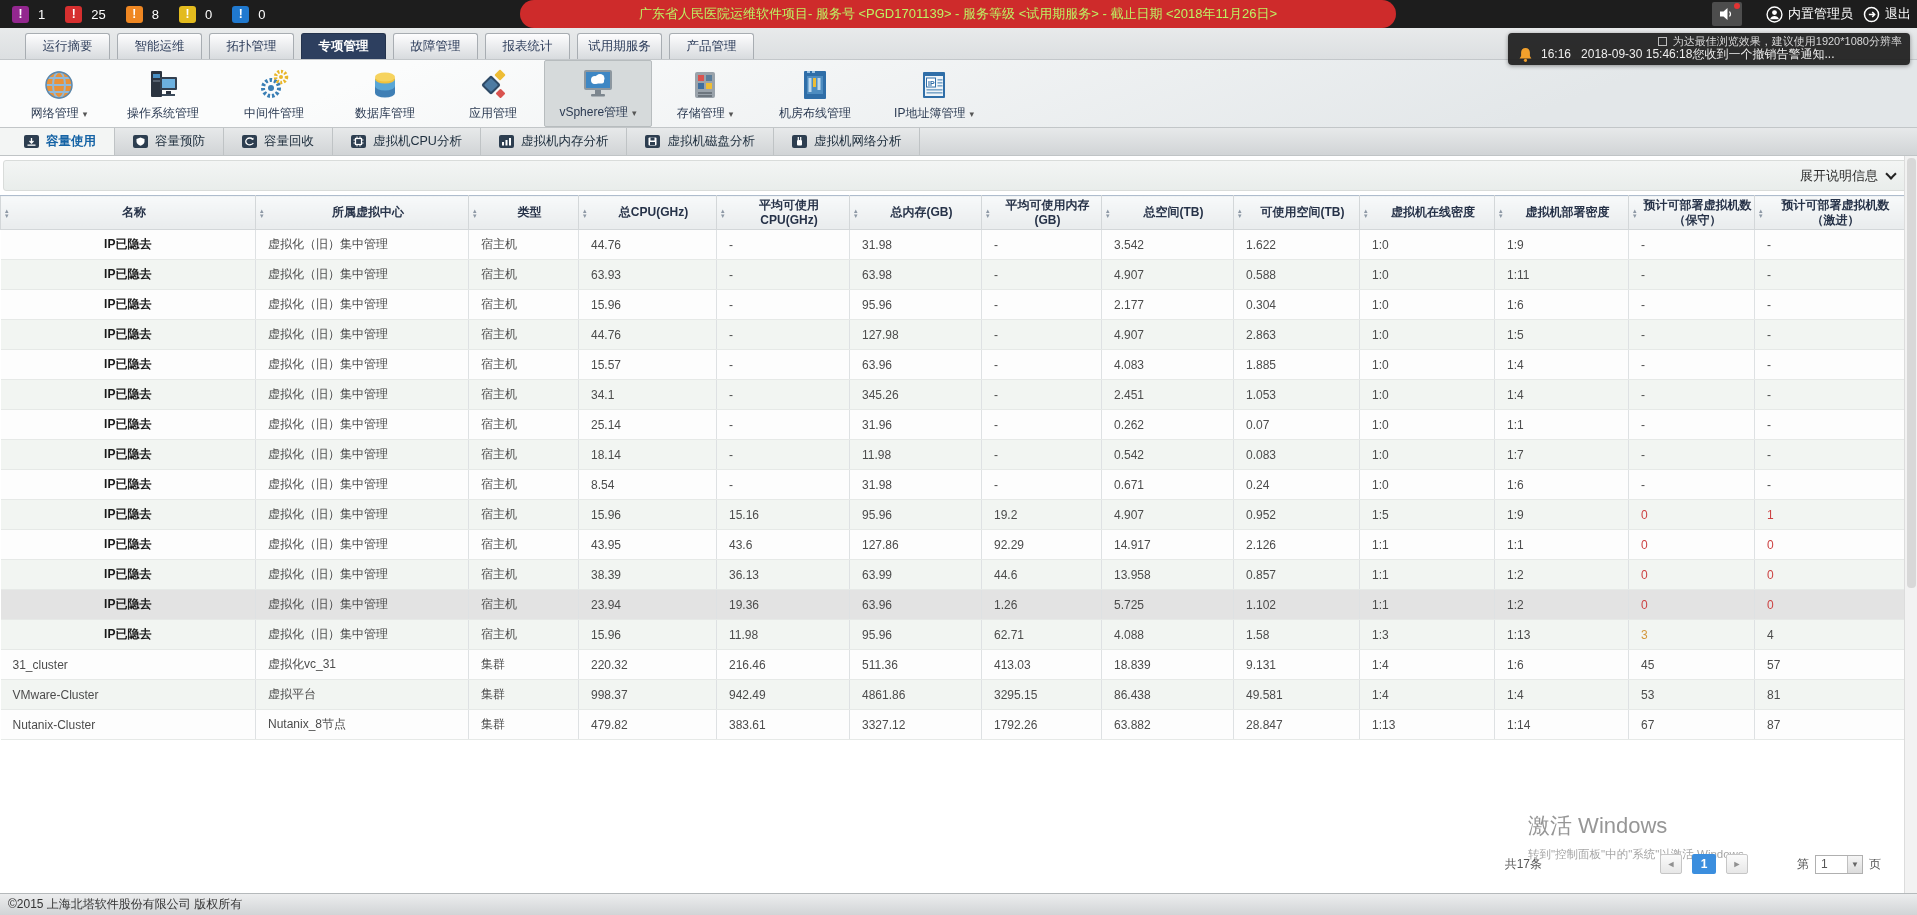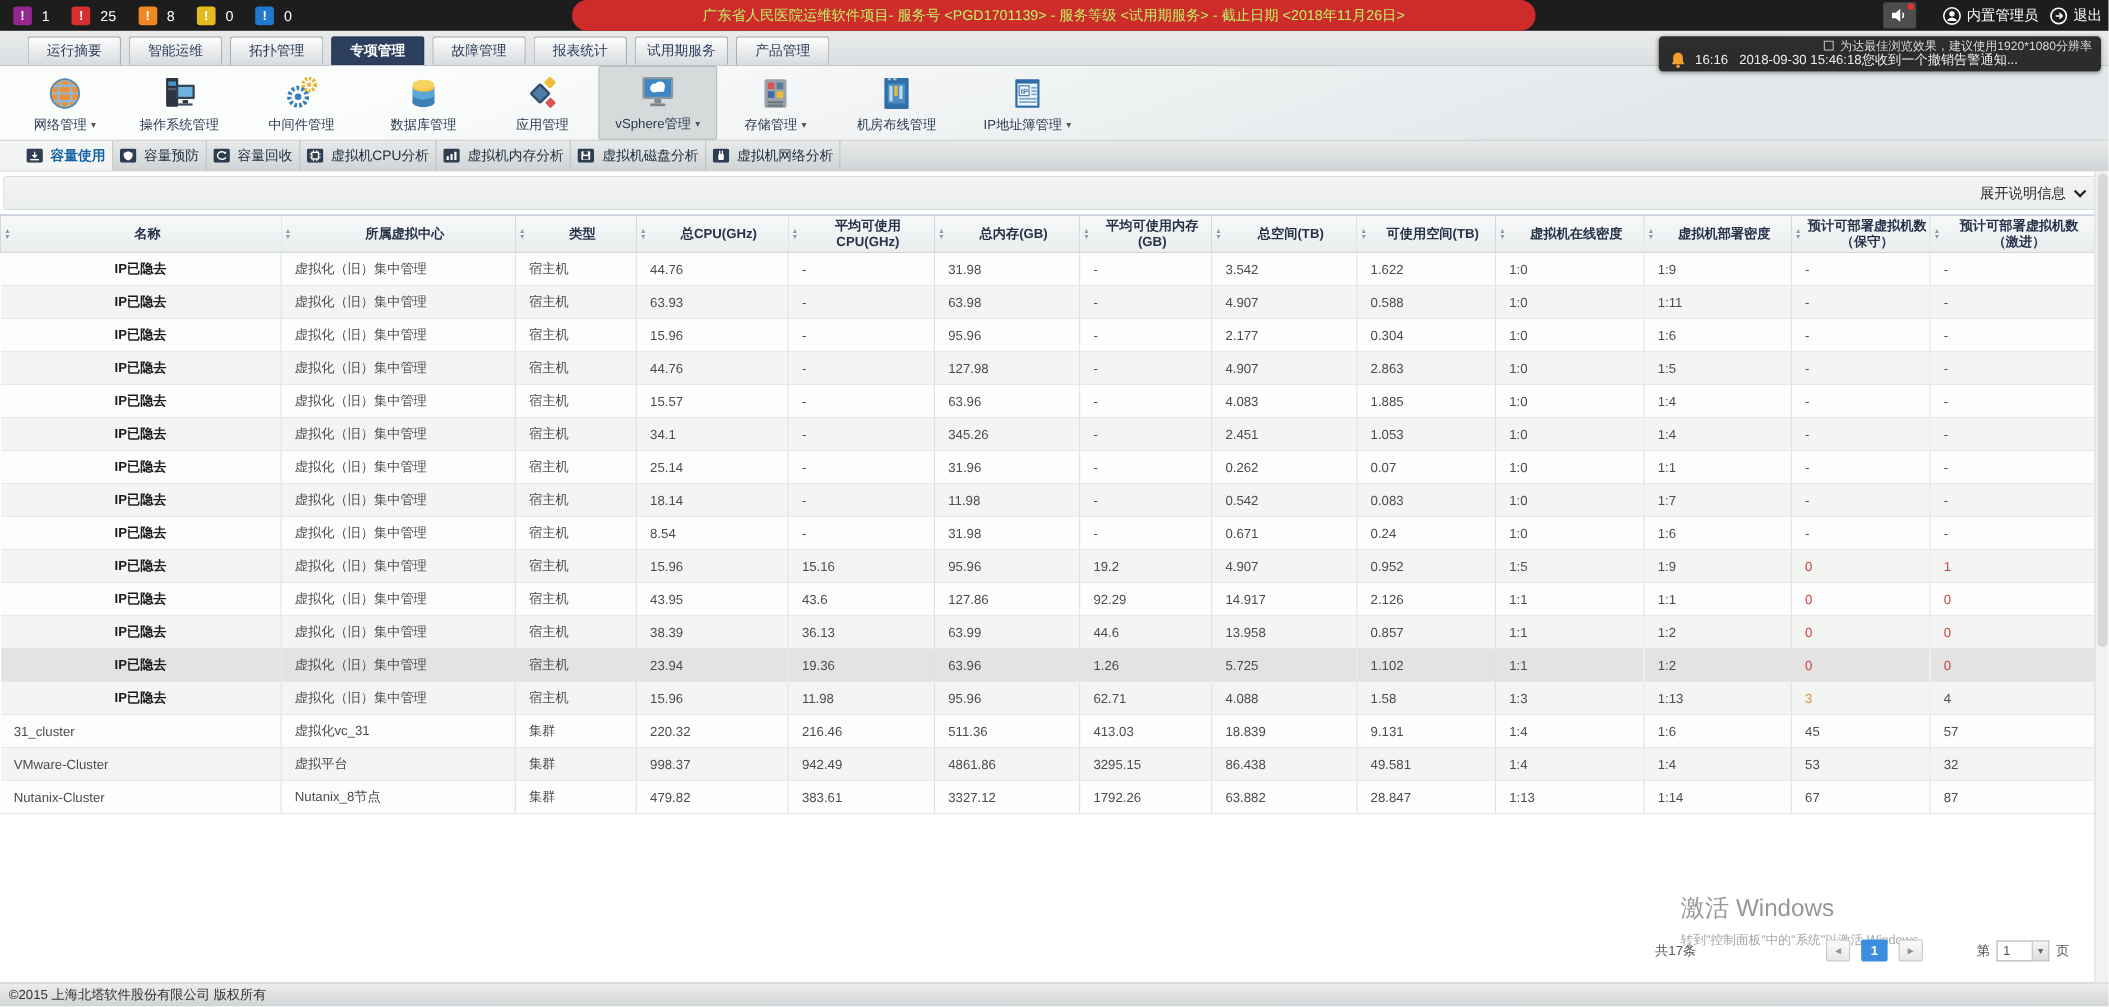--- a/index.html
+++ b/index.html
@@ -43,21 +43,21 @@
   .tool-item { display:flex; flex-direction:column; align-items:center; justify-content:flex-end;
                padding-bottom:5px; font-size:12px; color:#2b3a52; }
   .tool-item .ticon { height:40px; display:flex; align-items:center; justify-content:center; }
   .tool-item.active { background:#d6dadb; border:1px solid #b7bcbe; border-radius:2px; }
   .tool-label { display:flex; align-items:center; white-space:nowrap; }
   .dd-arrow { font-size:9px; color:#555; margin-left:4px; }
 
   
   .subtabs { height:28px; background:linear-gradient(#e7e9ea,#d1d4d6); display:flex; align-items:stretch;
              border-bottom:1px solid #c0c4c6; }
-  .subtab { display:flex; align-items:center; padding:0 6px; font-size:12.5px; color:#20303f;
+  .subtab { display:flex; align-items:center; padding:0 18px; font-size:12.5px; color:#20303f;
             border-right:1px solid #bfc3c5; cursor:default; }
   .subtab:first-child { padding-left:24px; }
   .subtab.active { background:#f3f5f4; color:#1563a5; font-weight:bold; }
   .subtab svg { margin-right:7px; }
 
   
   .content { position:relative; height:737px; background:#fff; }
   .info-band { position:absolute; top:4px; left:3px; right:3px; height:31px;
                background:linear-gradient(#f3f5f4,#e9edeb); border:1px solid #d9dcda; border-radius:3px;
                display:flex; align-items:center; justify-content:flex-end; padding-right:18px;
@@ -664,21 +664,21 @@
             <td>集群</td>
             <td>998.37</td>
             <td>942.49</td>
             <td>4861.86</td>
             <td>3295.15</td>
             <td>86.438</td>
             <td>49.581</td>
             <td>1:4</td>
             <td>1:4</td>
             <td>53</td>
-            <td>32</td>
+            <td>81</td>
           </tr>
           <tr class="odd">
             <td>Nutanix-Cluster</td>
             <td>Nutanix_8节点</td>
             <td>集群</td>
             <td>479.82</td>
             <td>383.61</td>
             <td>3327.12</td>
             <td>1792.26</td>
             <td>63.882</td>

